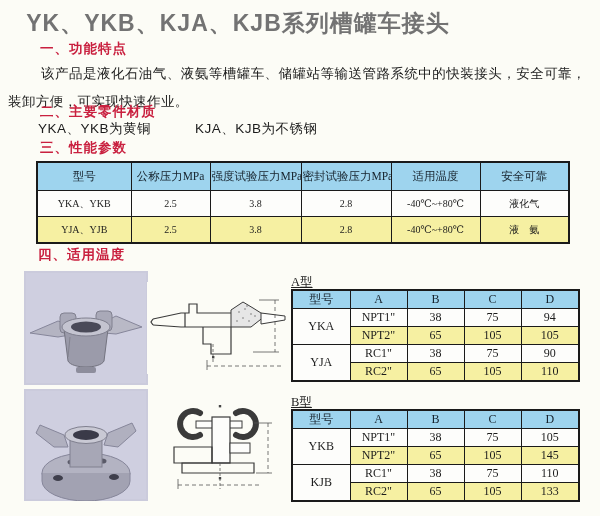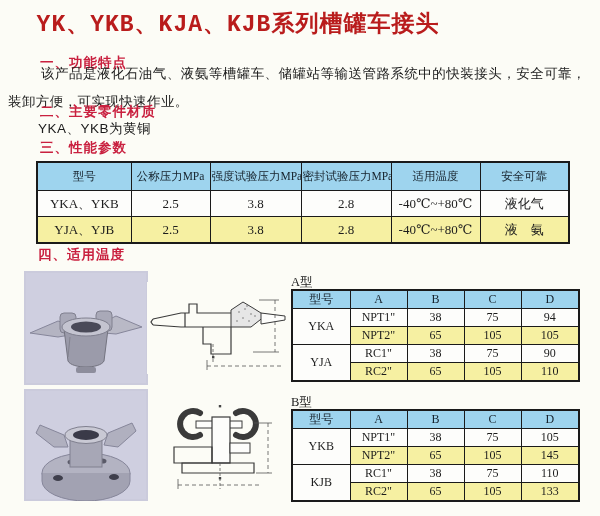--- a/index.html
+++ b/index.html
@@ -2,68 +2,70 @@
 <html><head>
 <meta charset="utf-8">
 <style>
   html,body{margin:0;padding:0;}
   .page{
     position:relative;width:600px;height:516px;background:#fcfcf6;
     font-family:"Liberation Sans","DejaVu Sans",sans-serif;color:#1c1c1c;overflow:hidden;
   }
   .title{
     position:absolute;top:8px;left:0;width:476px;text-align:center;
-    font-size:23px;font-weight:bold;letter-spacing:1px;color:#b91c1c;font-family:Liberation Mono, monospace;
+    font-size:23px;font-weight:bold;letter-spacing:1px;color:#737373;
   }
   .sec-heading{
     position:absolute;font-size:13.5px;font-weight:bold;color:#c9203f;letter-spacing:1px;
   }
   .body-text{
     position:absolute;top:60px;left:8px;width:578px;font-size:13.5px;line-height:28px;
     text-indent:33px;letter-spacing:0.4px;text-align:justify;
   }
   .materials-line{
     position:absolute;top:120px;left:38px;font-size:13.5px;letter-spacing:0.5px;
     display:flex;gap:44px;text-align:center;
   }
   table{border-collapse:collapse;table-layout:fixed;background:#fdfdfb;}
   th,td{
     border:1px solid #1a1a1a;text-align:center;vertical-align:middle;
     font-family:"Liberation Serif","DejaVu Serif",serif;font-weight:normal;
     overflow:hidden;white-space:nowrap;padding:0 1px;
   }
   .perf-table{position:absolute;top:161px;left:36px;width:532px;border:2px solid #1a1a1a;}
   .perf-table th{height:27px;background:#9ed4ee;font-size:11.5px;color:#16222c;}
-  .perf-table td{height:25px;font-size:13px;}
+  .perf-table td{height:25px;font-size:10px;}
   .perf-table tr.row-yellow td{background:#f6f0a2;}
   .dim-label{
     position:absolute;font-size:12.5px;color:#222;
     font-family:"Liberation Serif","DejaVu Serif",serif;
+    text-decoration:underline;
   }
   .dim-table{position:absolute;width:287px;border:2px solid #1a1a1a;}
   .dim-table th{height:17px;background:#9ed4ee;font-size:12px;color:#16222c;}
   .dim-table td{height:17px;font-size:12px;}
   .dim-table td.yellow{background:#f6f0a2;}
   .dim-table td.model{background:#fdfdfb;}
   .figure{position:absolute;}
   .figure svg{display:block;}
 </style>
 </head>
 <body>
 
 <div class="page">
 
   <div class="title">YK、YKB、KJA、KJB系列槽罐车接头</div>
 
-  <div class="sec-heading" style="top:54px;left:40px;">一、功能特点</div>
+  <div class="sec-heading" style="top:40px;left:40px;">一、功能特点</div>
   <div class="body-text">该产品是液化石油气、液氨等槽罐车、储罐站等输送管路系统中的快装接头，安全可靠，装卸方便，可实现快速作业。</div>
 
   <div class="sec-heading" style="top:103px;left:40px;">二、主要零件材质</div>
   <div class="materials-line">
     <span>YKA、YKB为黄铜</span>
+    <span>KJA、KJB为不锈钢</span>
   </div>
 
   <div class="sec-heading" style="top:139px;left:40px;font-family:Liberation Mono, monospace;">三、性能参数</div>
 
   <table class="perf-table">
     <colgroup>
         <col style="width:94px">
         <col style="width:79px">
         <col style="width:91px">
         <col style="width:90px">

